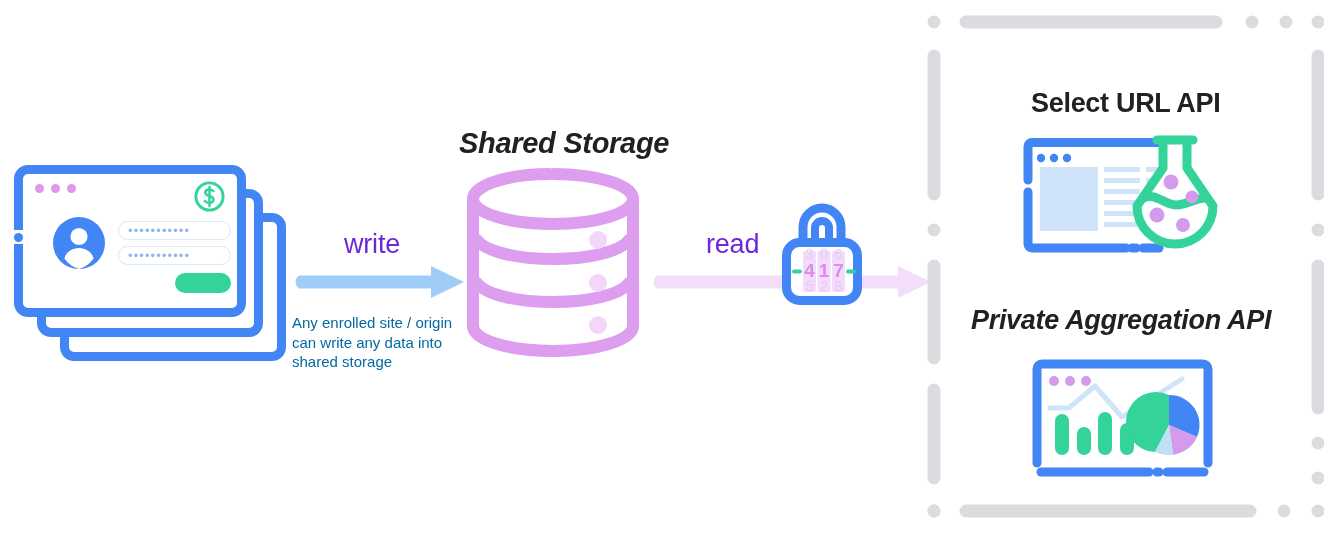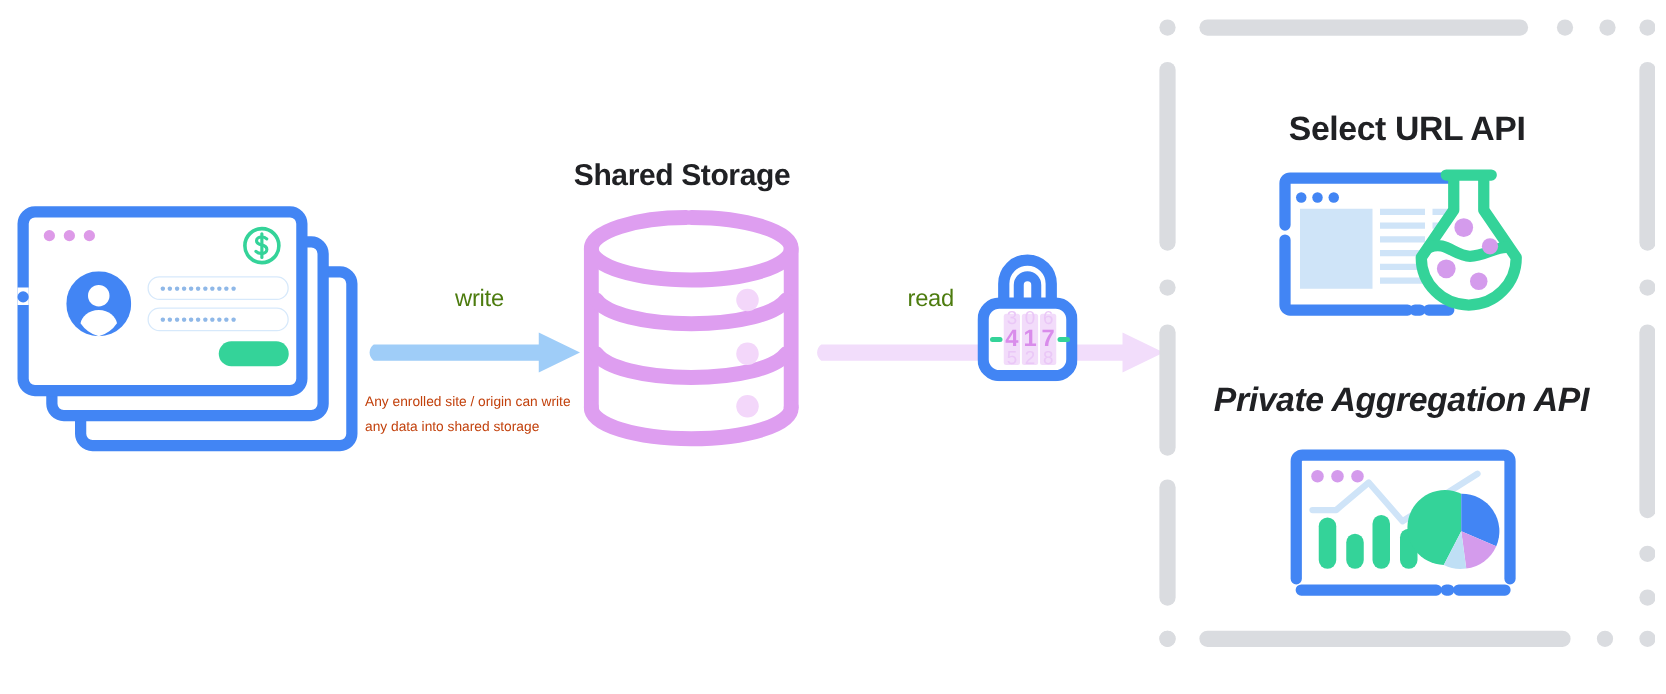--- a/index.html
+++ b/index.html
@@ -20,31 +20,30 @@
   
   .heading {
     position: absolute;
     font-weight: bold;
     color: #202124;
     letter-spacing: -0.3px;
     white-space: nowrap;
   }
   .arrow-label {
     position: absolute;
-    font-size: 19px;
-    color: #4d7c0f;
+    font-size: 27px;
+    color: #6d28d9;
     white-space: nowrap;
     letter-spacing: -0.2px;
-    margin-left: 20px;
   }
   .caption {
     position: absolute;
-    font-size: 11px;
+    font-size: 15px;
     line-height: 19.5px;
-    color: #c2410c;
+    color: #0369a1;
   }
 
   
   #browser-stack { position: absolute; left: 14px; top: 165px; width: 272px; height: 200px; }
   .stack-card {
     position: absolute;
     border: 9px solid #4285f4;
     border-radius: 14px;
     background: #ffffff;
   }
@@ -163,21 +162,21 @@
   </div>
 
   <div class="arrow-label" style="left:344px; top:229px;">write</div>
 
   <svg class="flow-arrow" style="left:291px; top:263px; width:176px; height:38px;" viewBox="0 0 176 38">
     <path d="M8 12.5 H140 V3 L173 19 L140 35 V25.5 H8 A8 8 0 0 1 8 12.5 Z" fill="#9fcdf8"></path>
   </svg>
 
   <div class="caption" style="left:292px; top:313px; width:180px;">Any enrolled site / origin can write any data into shared storage</div>
 
-  <div class="heading" style="left:459px; top:127px; font-size:24px;">Shared Storage</div>
+  <div class="heading" style="left:459px; top:127px; font-size:29px;font-style:italic;">Shared Storage</div>
 
   <svg id="db-cylinder" viewBox="0 0 172 195">
     <g fill="none" stroke="#de9ef0" stroke-width="12" stroke-linecap="round">
 
       <path d="M86 9 C130 9 166 20 166 34 C166 48 130 59 86 59 C42 59 6 48 6 34 C6 20 42 9 82 9"></path>
 
       <path d="M6 34 V161"></path>
       <path d="M166 34 V161"></path>
 
       <path d="M6 161 C6 175 42 186 86 186 C130 186 166 175 166 161"></path>

